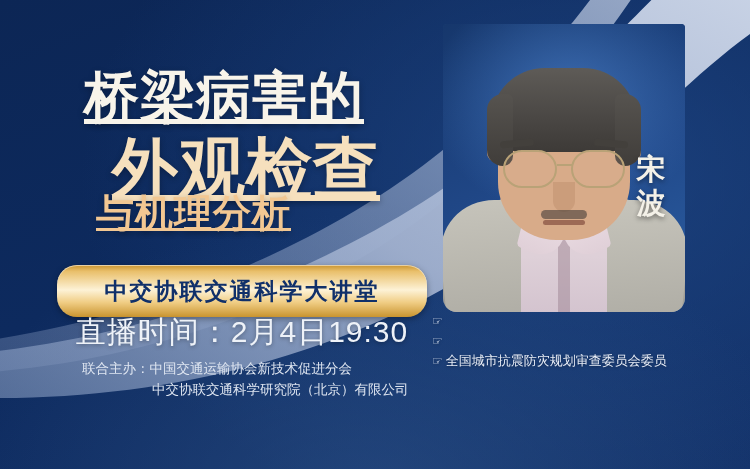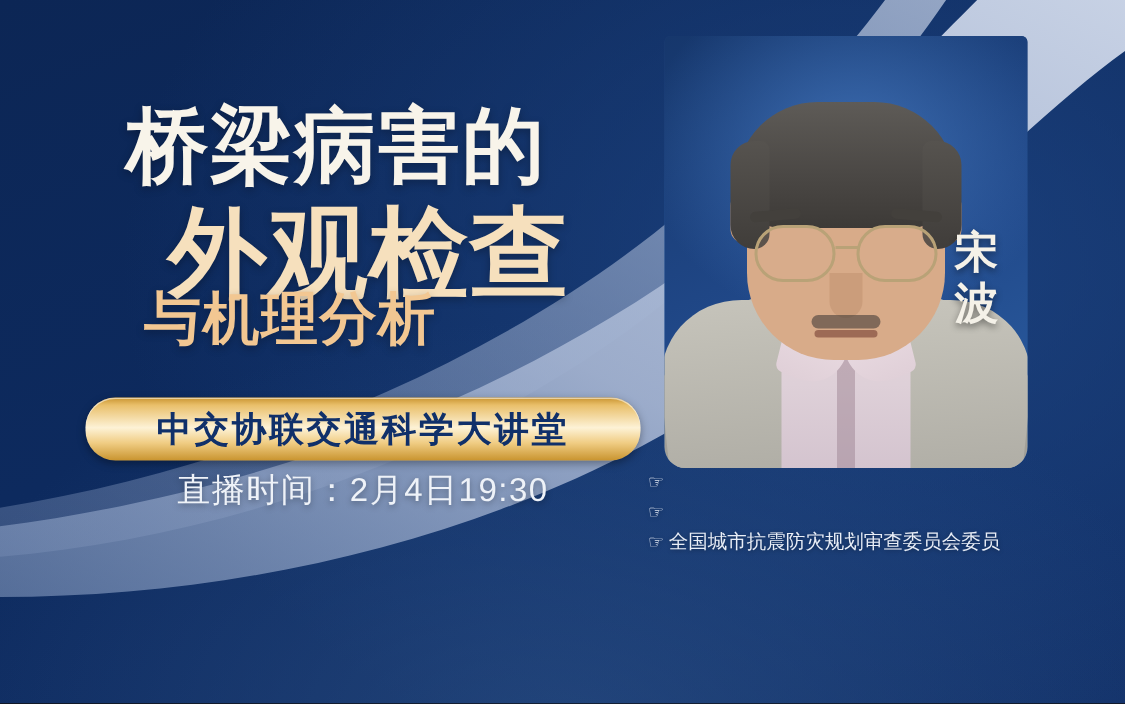--- a/index.html
+++ b/index.html
@@ -113,42 +113,42 @@
   }
   .portrait .stache{
     position:absolute;left:50%;transform:translateX(-50%);top:186px;
     width:46px;height:9px;background:rgba(70,62,56,.6);border-radius:5px;
   }
 
   
   .title{position:absolute;left:0;top:0;width:440px;}
   .t-line{
     font-weight:bold;letter-spacing:1px;white-space:nowrap;
-    line-height:1;text-shadow:0 2px 6px rgba(0,0,0,.28);
+    line-height:1;text-shadow:0 2px 6px rgba(0,0,0,.28);text-decoration:underline;
   }
   .t1{position:absolute;left:84px;top:70px;font-size:55px;color:#f8f4ea;}
   .t2{position:absolute;left:112px;top:135px;font-size:66px;color:#f6e0bd;}
   .t3{position:absolute;left:96px;top:194px;font-size:38px;color:#f2c792;}
 
   
   .pill{
-    position:absolute;left:57px;top:265px;width:370px;height:42px;
+    position:absolute;left:57px;top:265px;width:370px;height:52px;
     border-radius:20px;
     background:linear-gradient(180deg,#c8932f 0%,#e9bf6a 12%,#fdf2d6 48%,#f0cd84 72%,#c9942f 100%);
     box-shadow:0 2px 6px rgba(0,0,0,.35), inset 0 1px 0 rgba(255,255,255,.55);
     display:flex;align-items:center;justify-content:center;
   }
   .pill span{
     font-size:23px;font-weight:bold;color:#10306a;letter-spacing:2px;white-space:nowrap;
   }
 
   
   .live-time{
     position:absolute;left:57px;top:312px;width:370px;text-align:center;
-    font-size:22px;color:#eef2f8;letter-spacing:1px;white-space:nowrap;
+    font-size:30px;color:#eef2f8;letter-spacing:1px;white-space:nowrap;
     text-shadow:0 1px 4px rgba(0,0,0,.35);
   }
 
   
   .org{position:absolute;left:57px;top:358px;width:390px;color:#dfe6f1;font-size:13.5px;line-height:21px;}
   .org .l1{padding-left:25px;white-space:nowrap;}
   .org .l2{padding-left:95px;white-space:nowrap;}
 
   
   .speaker-name{
@@ -217,20 +217,24 @@
     <div class="t-line t2">外观检查</div>
     <div class="t-line t3">与机理分析</div>
   </div>
 
   <div class="pill">
     <span>中交协联交通科学大讲堂</span>
   </div>
 
   <div class="live-time">直播时间：2月4日19:30</div>
 
+  <div class="org">
+    <div class="l1">联合主办：中国交通运输协会新技术促进分会</div>
+    <div class="l2">中交协联交通科学研究院（北京）有限公司</div>
+  </div>
 
   <div class="speaker-name">
     <div>宋</div>
     <div>波</div>
   </div>
 
   <div class="creds">
     <div class="cred">
       <span class="hand">☞</span>
     </div>

